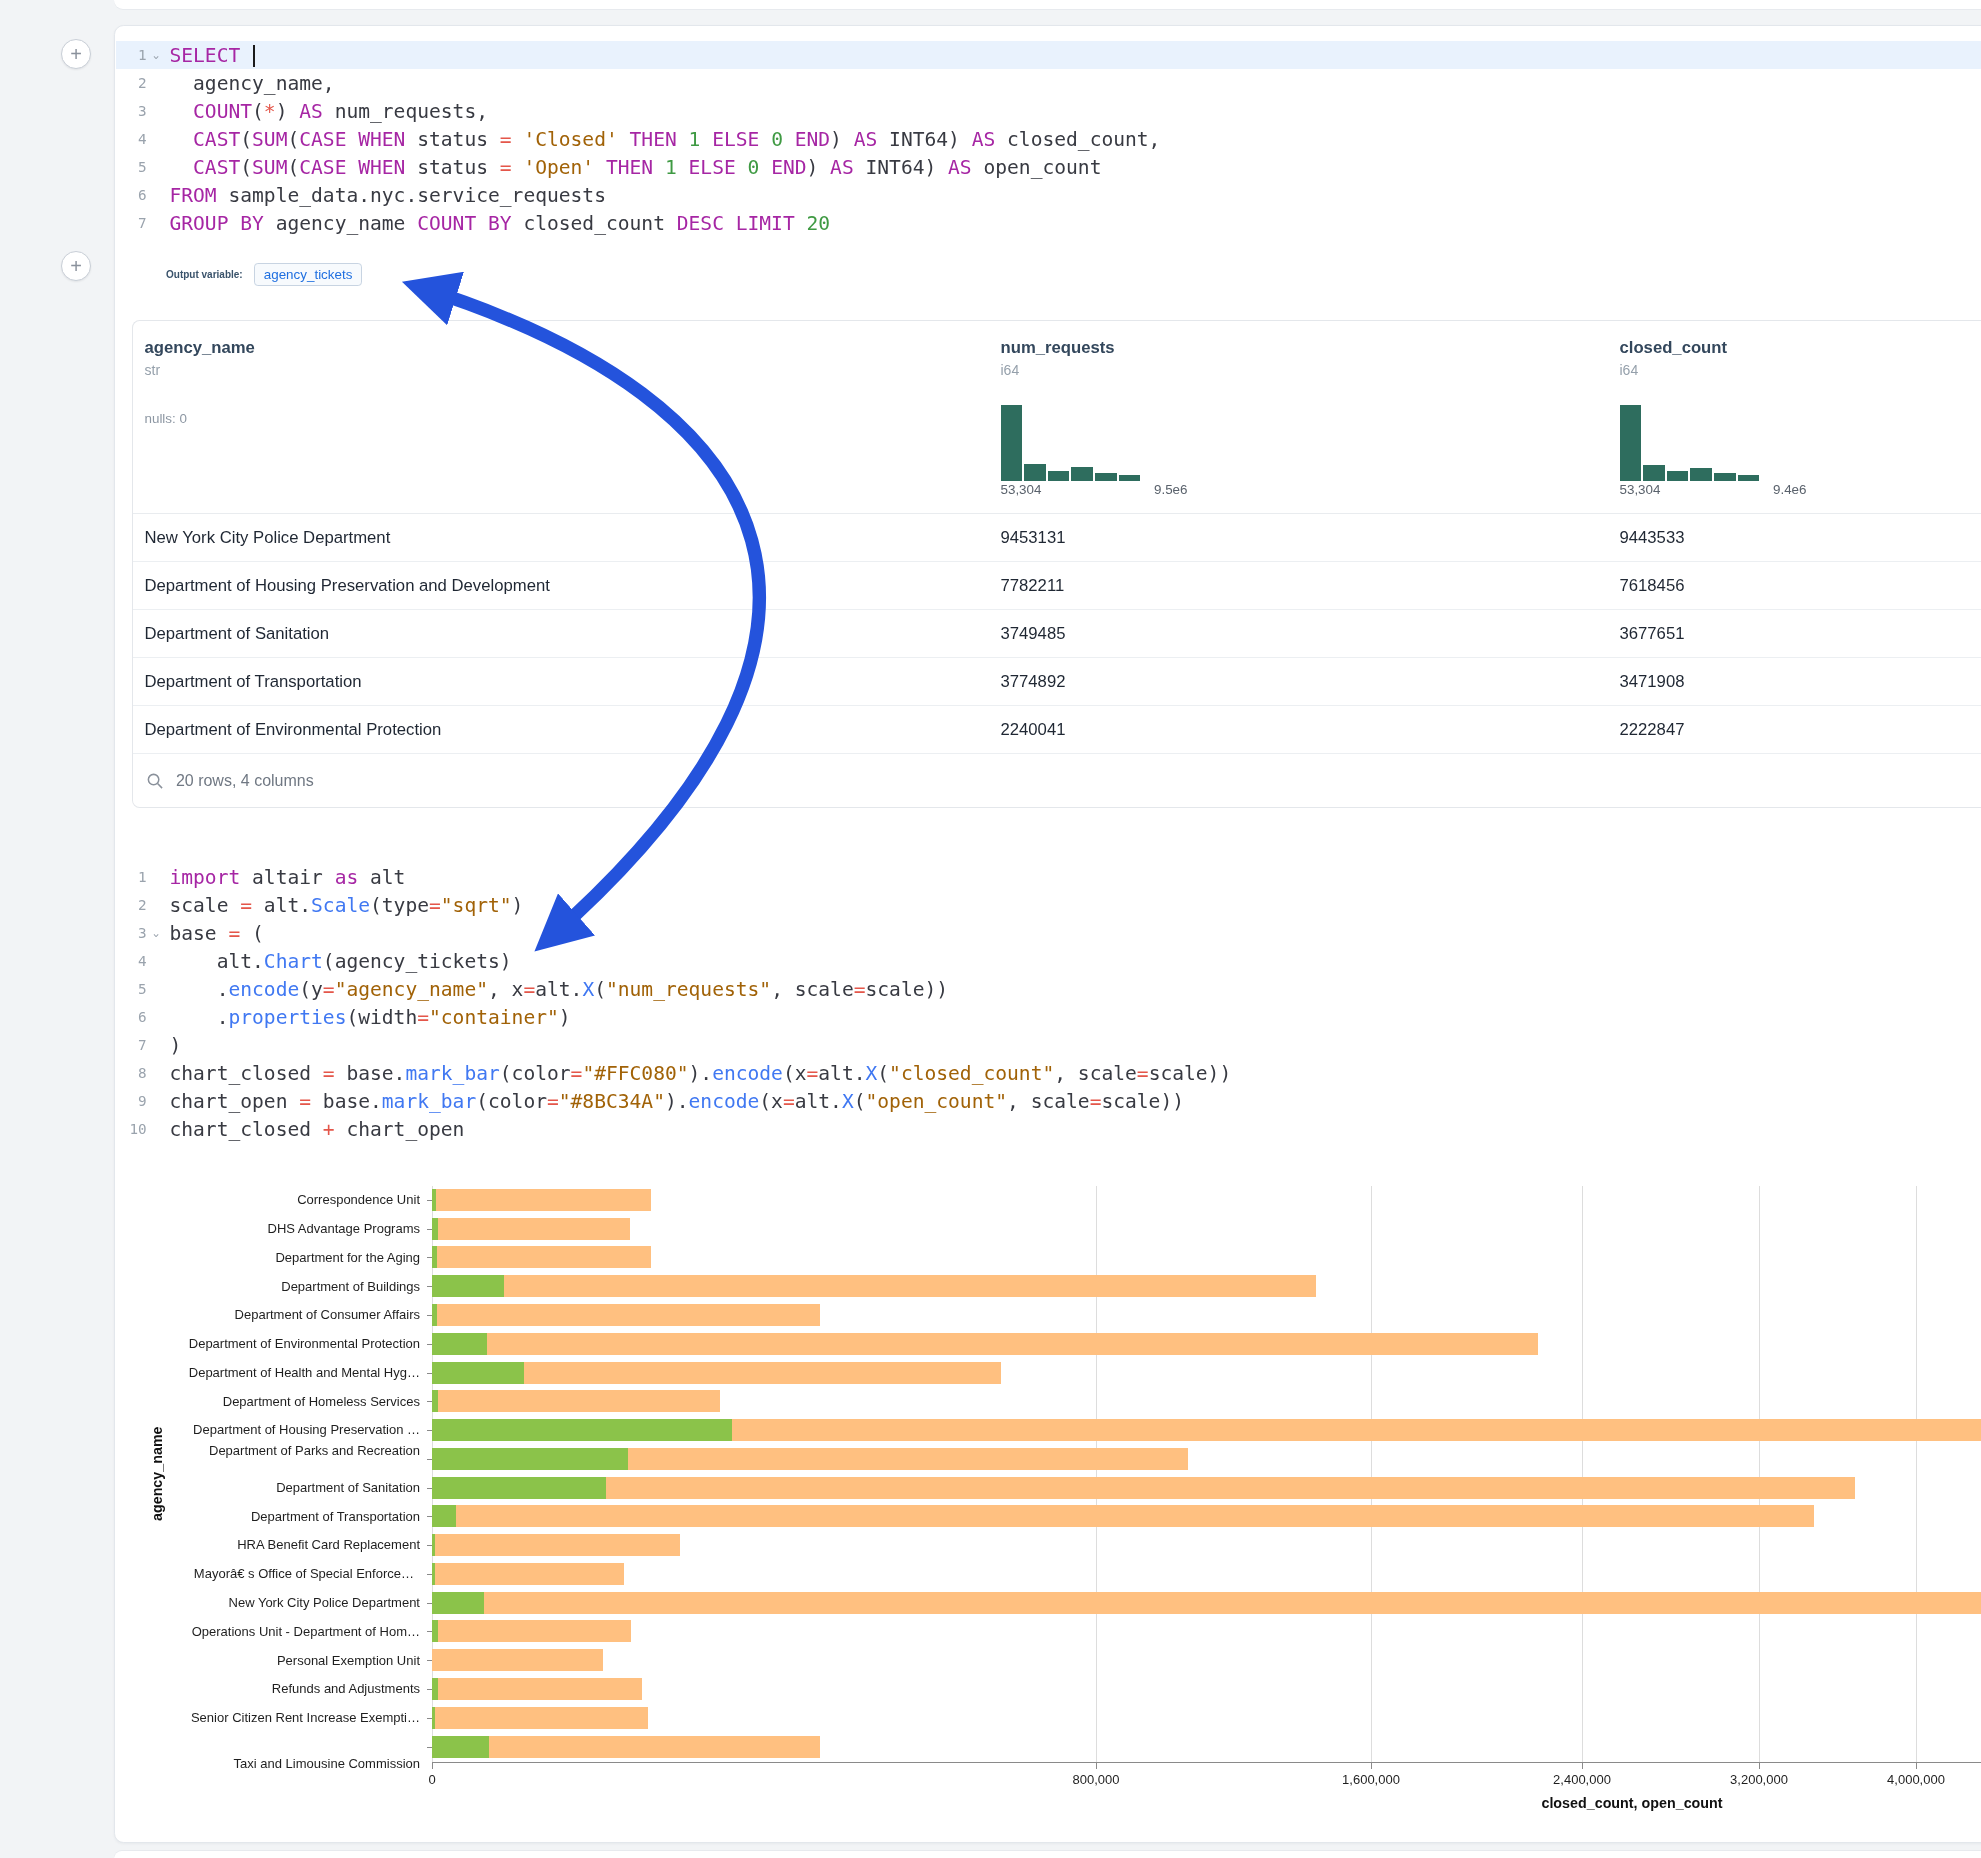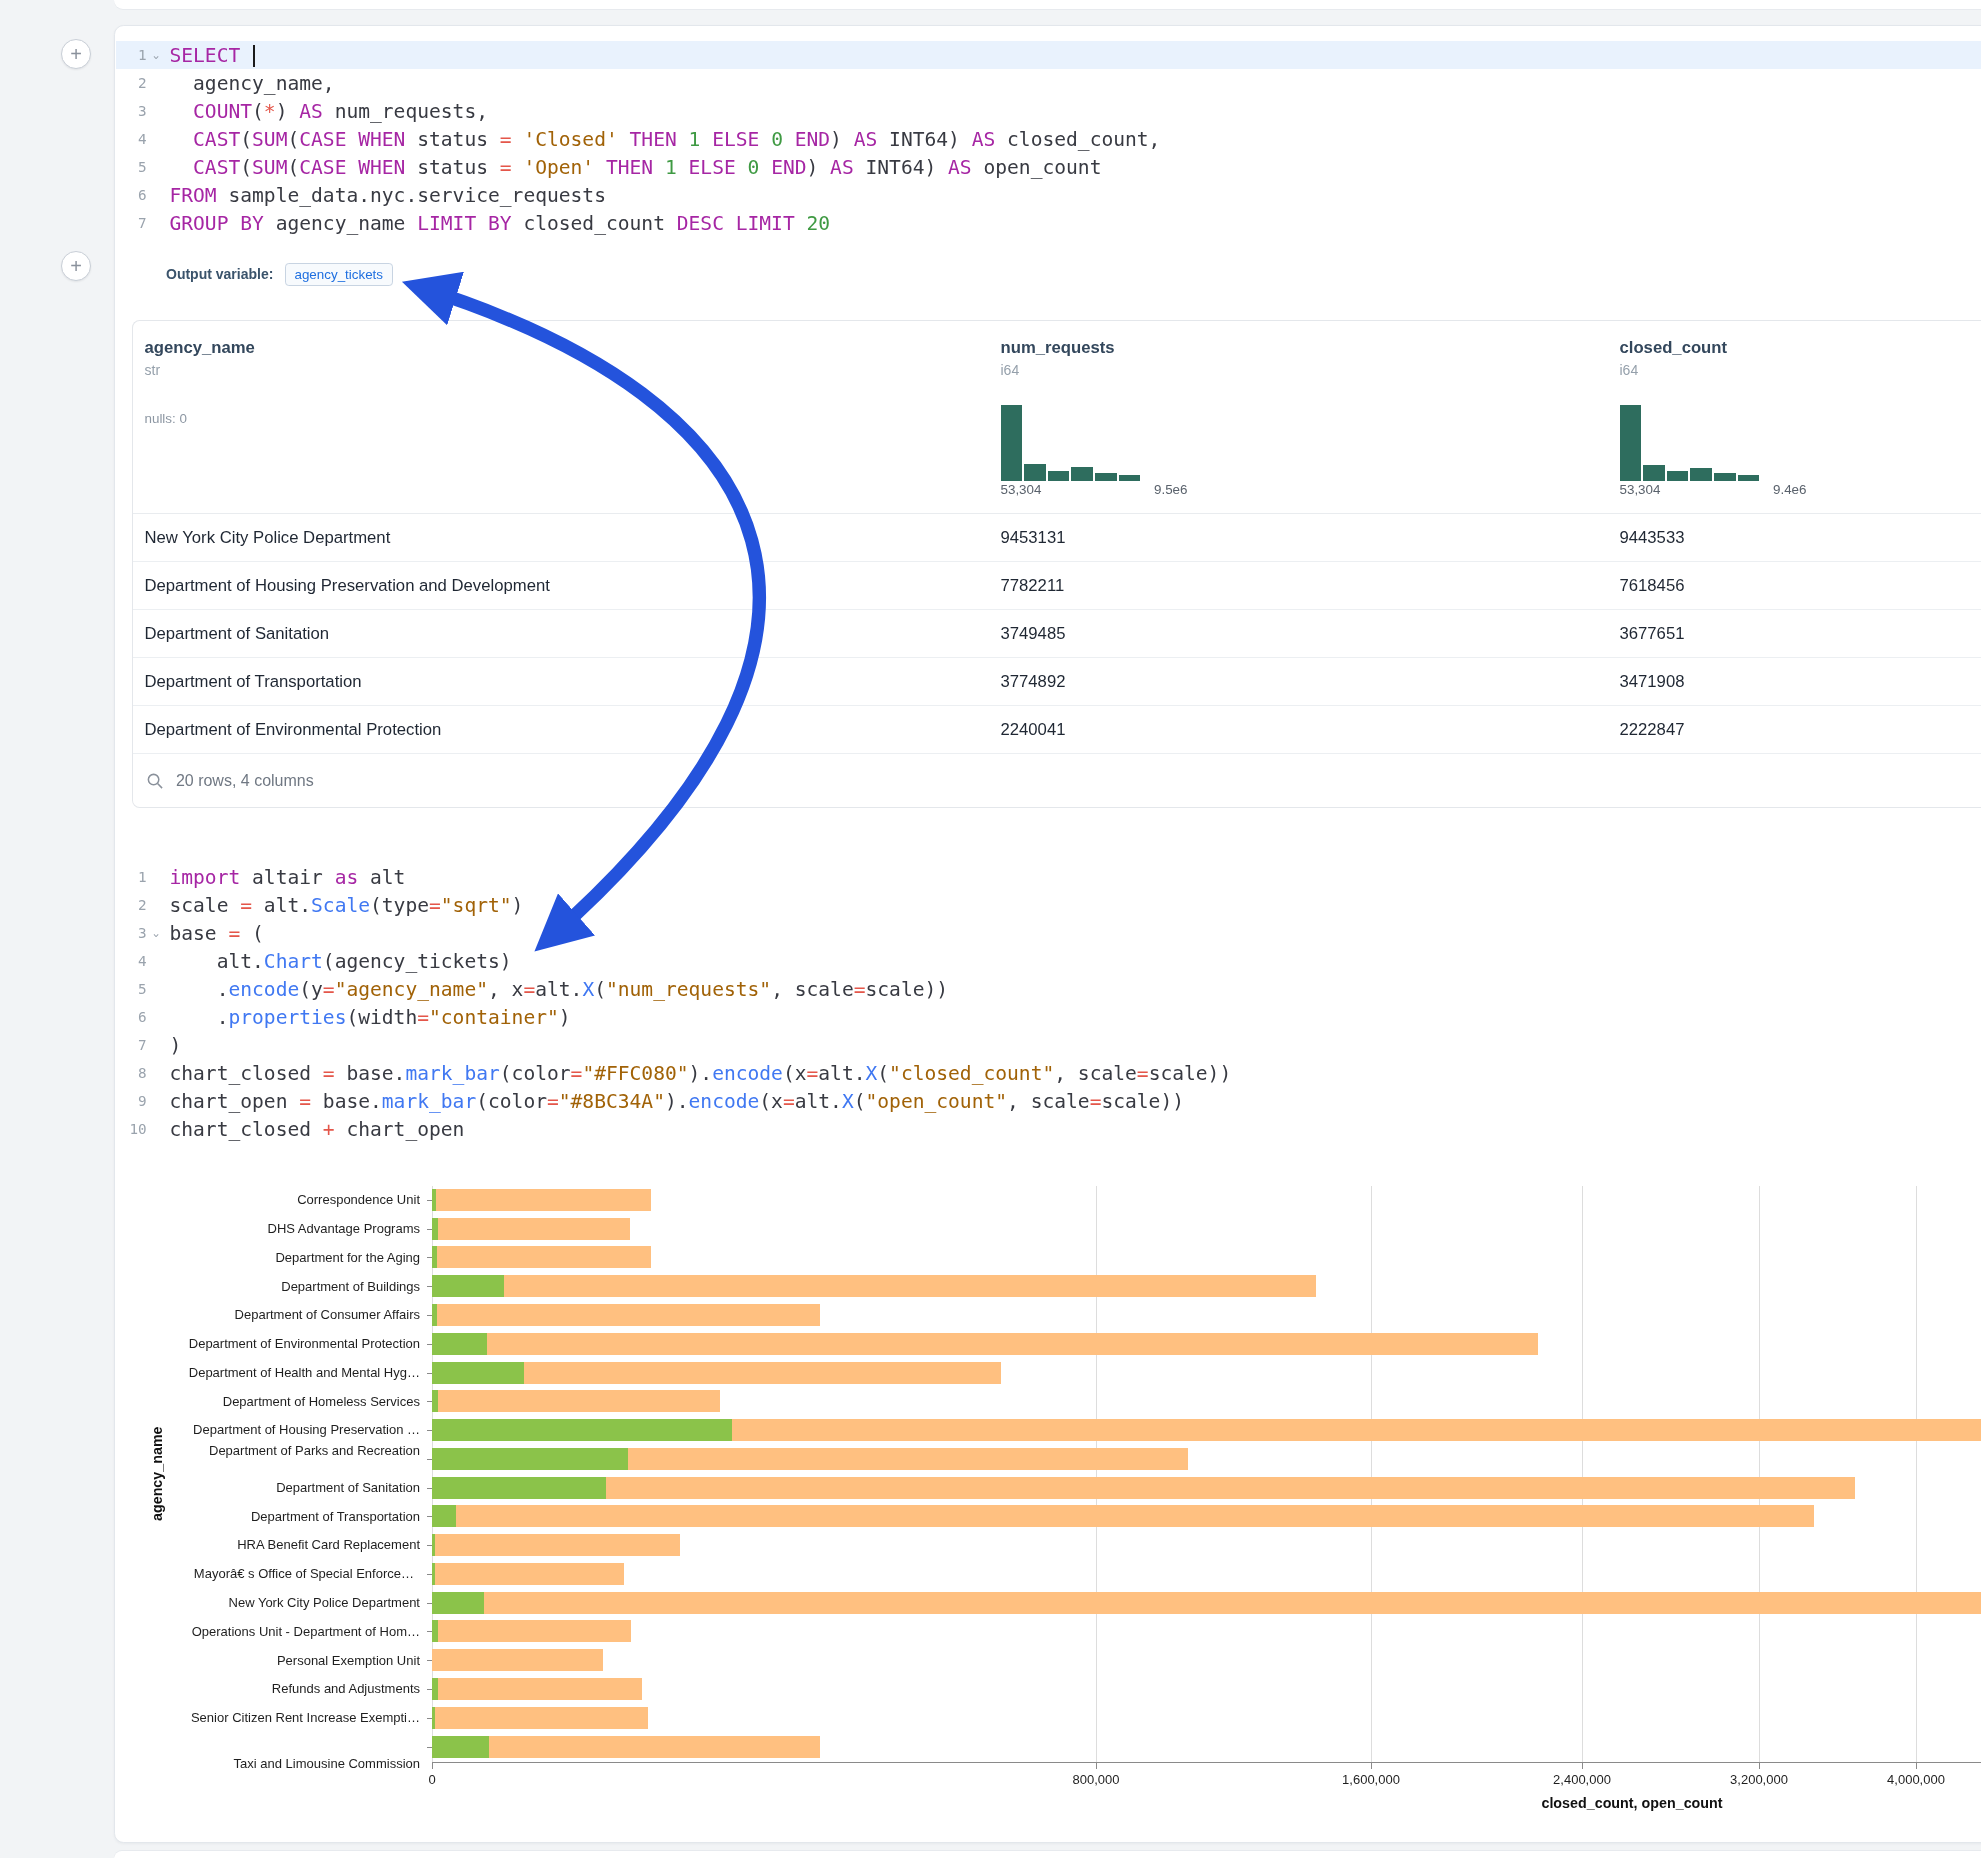--- a/index.html
+++ b/index.html
@@ -31,21 +31,21 @@
   .tok-k{color:#a626a4}
   .tok-s{color:#a16207}
   .tok-o{color:#e4564a}
   .tok-n{color:#3f9a43}
   .tok-f{color:#4078f2}
   .tok-p{color:#383a42}
   .cursor{display:inline-block;width:1.9px;height:22px;background:#1a1a1a;vertical-align:middle;margin-left:1px}
 
   
   .output-row{position:absolute;top:237px;left:51px;display:flex;align-items:center;gap:11.5px}
-  .ov-label{font-size:14px;font-weight:bold;color:#3a536b}
+  .ov-label{font-size:10px;font-weight:bold;color:#3a536b}
   .ov-chip{font-size:13.4px;color:#1f6fe0;background:#f7fafd;border:1px solid #c8d4e2;border-radius:3.8px;
     padding:2.9px 8.6px;max-width:111px;overflow:hidden;white-space:nowrap;cursor:pointer}
 
   
   .result-table{position:absolute;top:294px;left:17px;right:0;border:1px solid #e4e7eb;border-right:none;
     border-radius:7.6px 0 0 7.6px;overflow:hidden;background:#fff}
   .t-header{display:grid;grid-template-columns:856px 619px 1fr;padding-top:17px;height:193px;border-bottom:1px solid #e9ecef}
   .t-col{padding-left:11.5px}
   .t-col .cname{font-size:16.7px;font-weight:bold;color:#33475c}
   .t-col .dtype{font-size:14px;color:#95a0ab;margin-top:3.8px}
@@ -111,21 +111,21 @@
         <div class="code-text"><span class="tok-p">  </span><span class="tok-k">CAST</span><span class="tok-p">(</span><span class="tok-k">SUM</span><span class="tok-p">(</span><span class="tok-k">CASE</span><span class="tok-p"> </span><span class="tok-k">WHEN</span><span class="tok-p"> status </span><span class="tok-o">=</span><span class="tok-p"> </span><span class="tok-s">'Open'</span><span class="tok-p"> </span><span class="tok-k">THEN</span><span class="tok-p"> </span><span class="tok-n">1</span><span class="tok-p"> </span><span class="tok-k">ELSE</span><span class="tok-p"> </span><span class="tok-n">0</span><span class="tok-p"> </span><span class="tok-k">END</span><span class="tok-p">) </span><span class="tok-k">AS</span><span class="tok-p"> INT64) </span><span class="tok-k">AS</span><span class="tok-p"> open_count</span></div>
       </div>
       <div class="code-line">
         <div class="ln">6</div>
         <div class="fold"></div>
         <div class="code-text"><span class="tok-k">FROM</span><span class="tok-p"> sample_data.nyc.service_requests</span></div>
       </div>
       <div class="code-line">
         <div class="ln">7</div>
         <div class="fold"></div>
-        <div class="code-text"><span class="tok-k">GROUP BY</span><span class="tok-p"> agency_name </span><span class="tok-k">LIMIT BY</span><span class="tok-p"> closed_count </span><span class="tok-k">DESC</span><span class="tok-p"> </span><span class="tok-k">LIMIT</span><span class="tok-p"> </span><span class="tok-n">20</span></div>
+        <div class="code-text"><span class="tok-k">GROUP BY</span><span class="tok-p"> agency_name </span><span class="tok-k">COUNT BY</span><span class="tok-p"> closed_count </span><span class="tok-k">DESC</span><span class="tok-p"> </span><span class="tok-k">LIMIT</span><span class="tok-p"> </span><span class="tok-n">20</span></div>
       </div>
     </div>
 
   <div class="output-row">
     <span class="ov-label">Output variable:</span>
     <span class="ov-chip">agency_tickets</span>
   </div>
 
   <div class="result-table">
     <div class="t-header" id="t-header">

